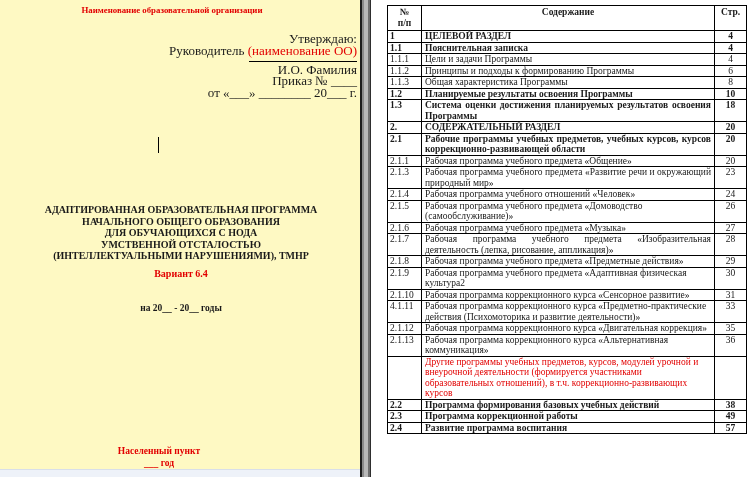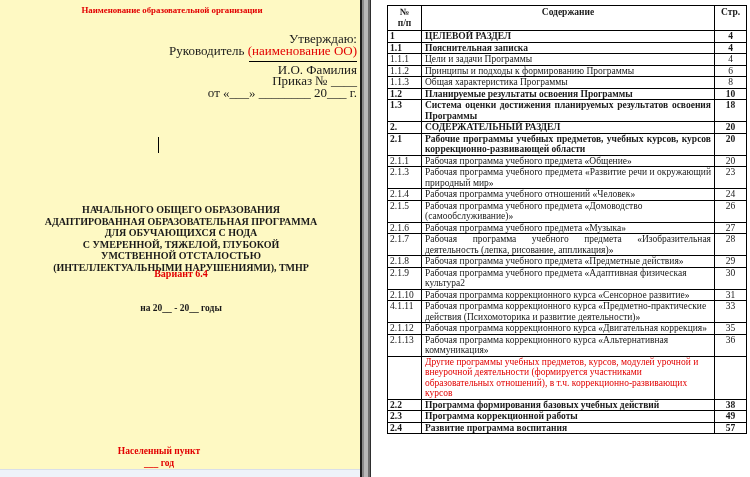--- a/index.html
+++ b/index.html
@@ -58,24 +58,23 @@
     <div><span>Руководитель </span><span class="red">(наименование ОО)</span></div>
     <div class="sig-line"></div>
     <div>И.О. Фамилия</div>
     <div>Приказ № ____</div>
     <div>от «___» ________ 20___ г.</div>
   </div>
 
   <div class="caret"></div>
 
   <div class="title-block">
+    <div>АДАПТИРОВАННАЯ ОБРАЗОВАТЕЛЬНАЯ ПРОГРАММА</div>
     <div>НАЧАЛЬНОГО ОБЩЕГО ОБРАЗОВАНИЯ</div>
-    <div>АДАПТИРОВАННАЯ ОБРАЗОВАТЕЛЬНАЯ ПРОГРАММА</div>
     <div>ДЛЯ ОБУЧАЮЩИХСЯ С НОДА</div>
-    <div>С УМЕРЕННОЙ, ТЯЖЕЛОЙ, ГЛУБОКОЙ</div>
     <div>УМСТВЕННОЙ ОТСТАЛОСТЬЮ</div>
     <div>(ИНТЕЛЛЕКТУАЛЬНЫМИ НАРУШЕНИЯМИ), ТМНР</div>
   </div>
 
   <div class="variant red">Вариант 6.4</div>
   <div class="years">на 20__ - 20__ годы</div>
 
   <div class="place-block red">
     <div>Населенный пункт</div>
     <div>___ год</div>

